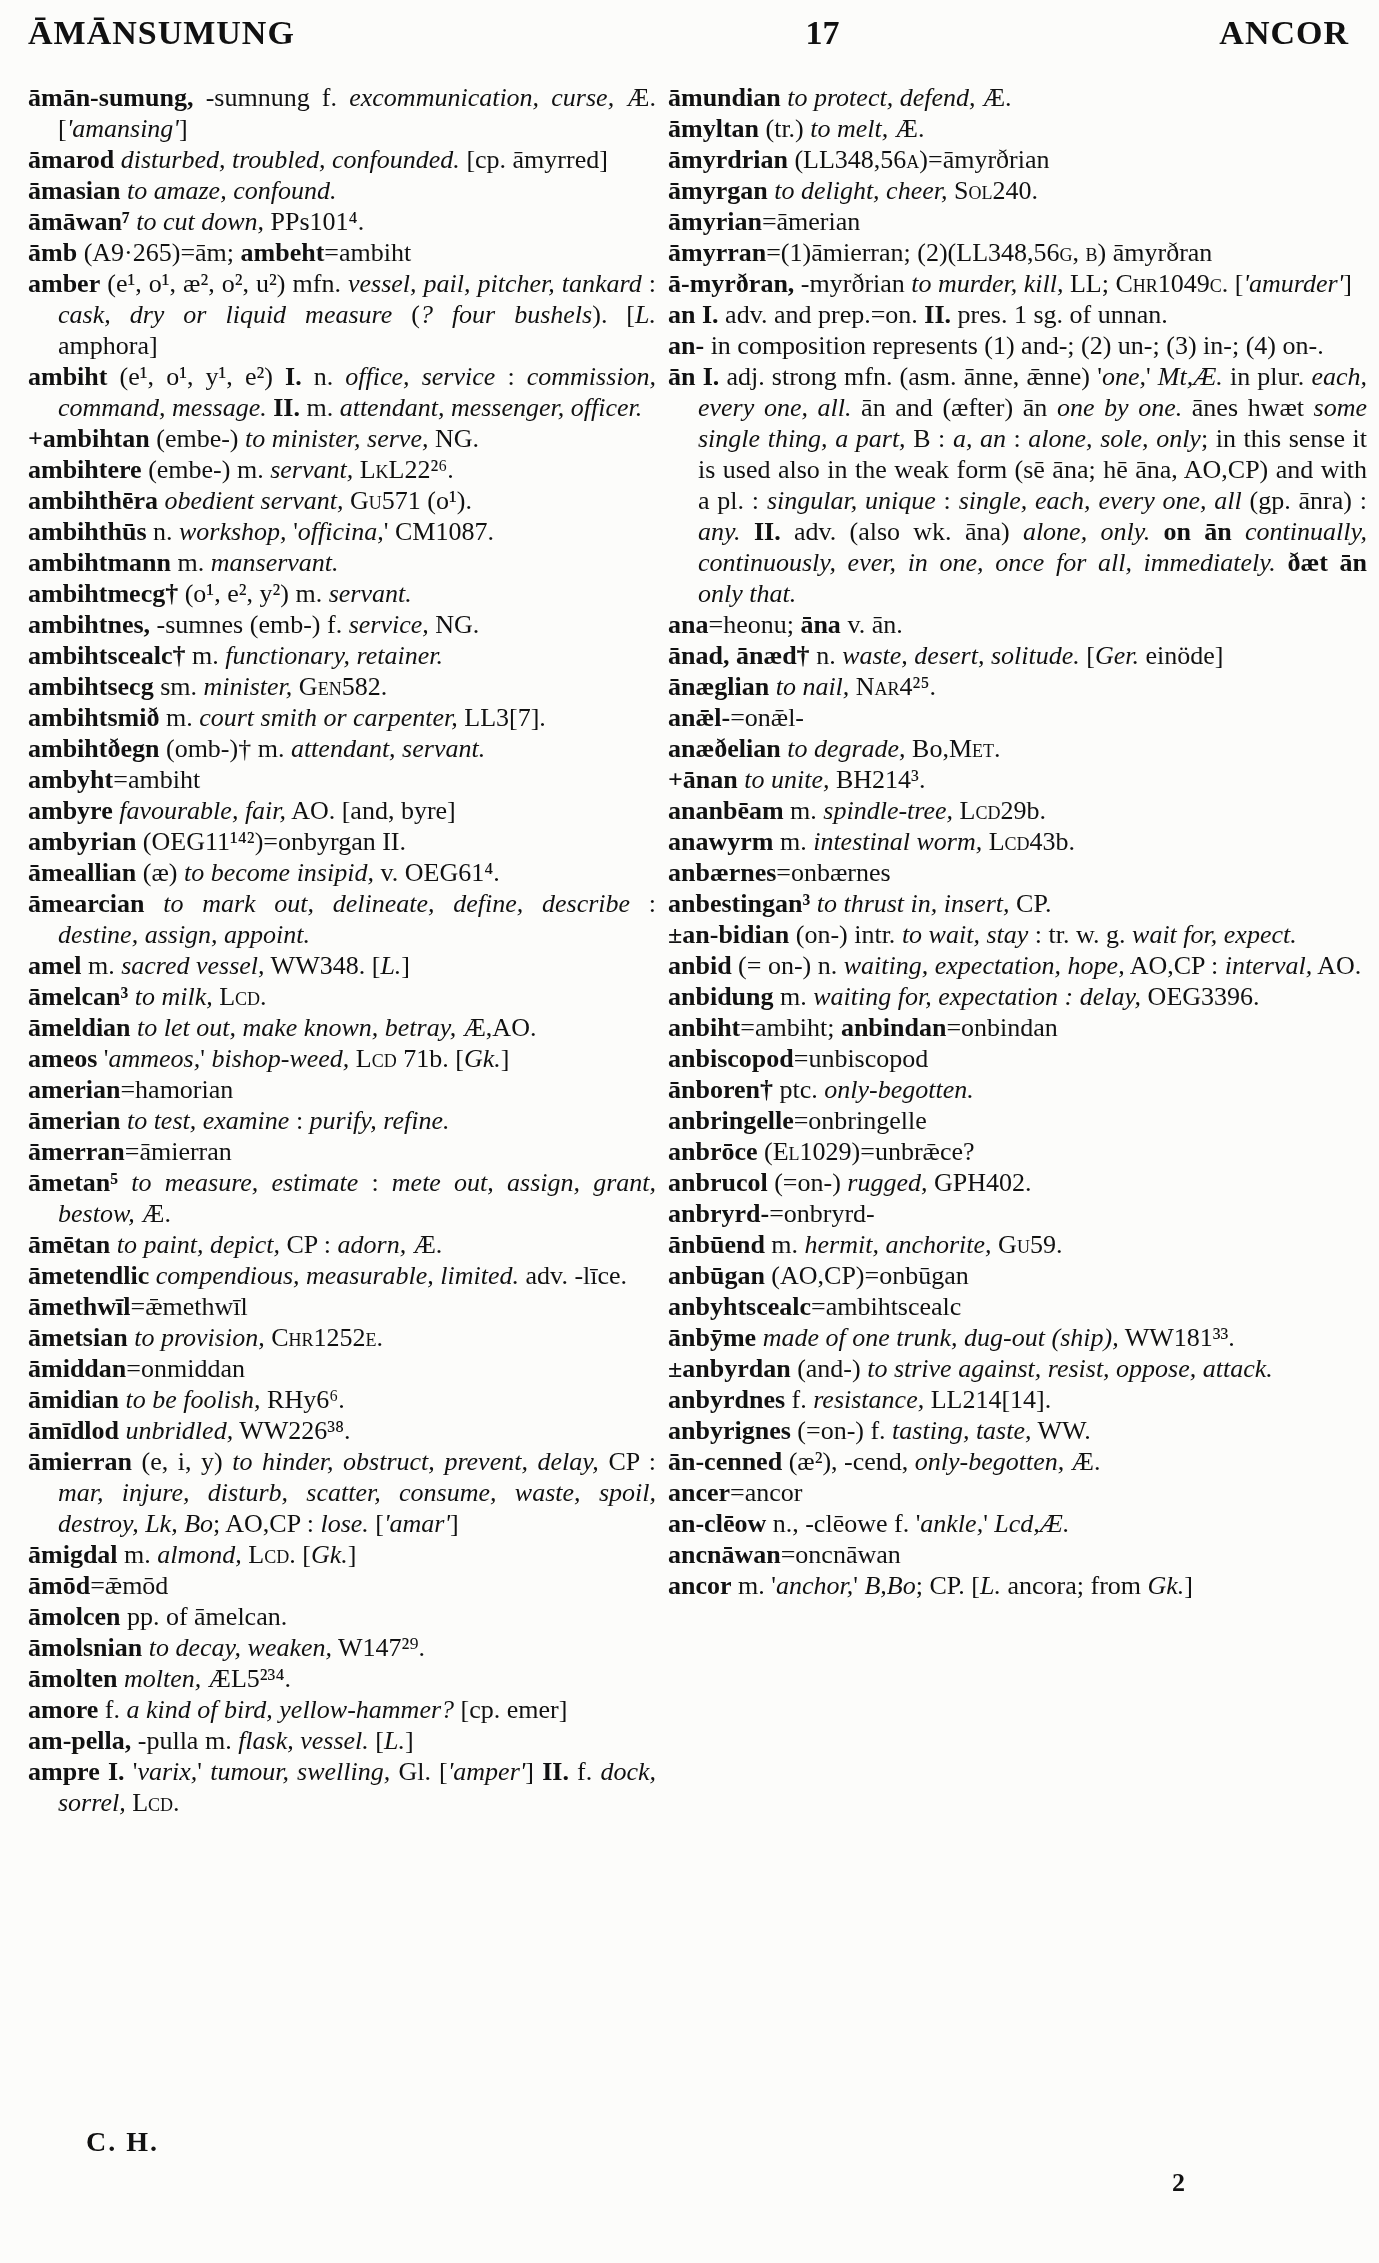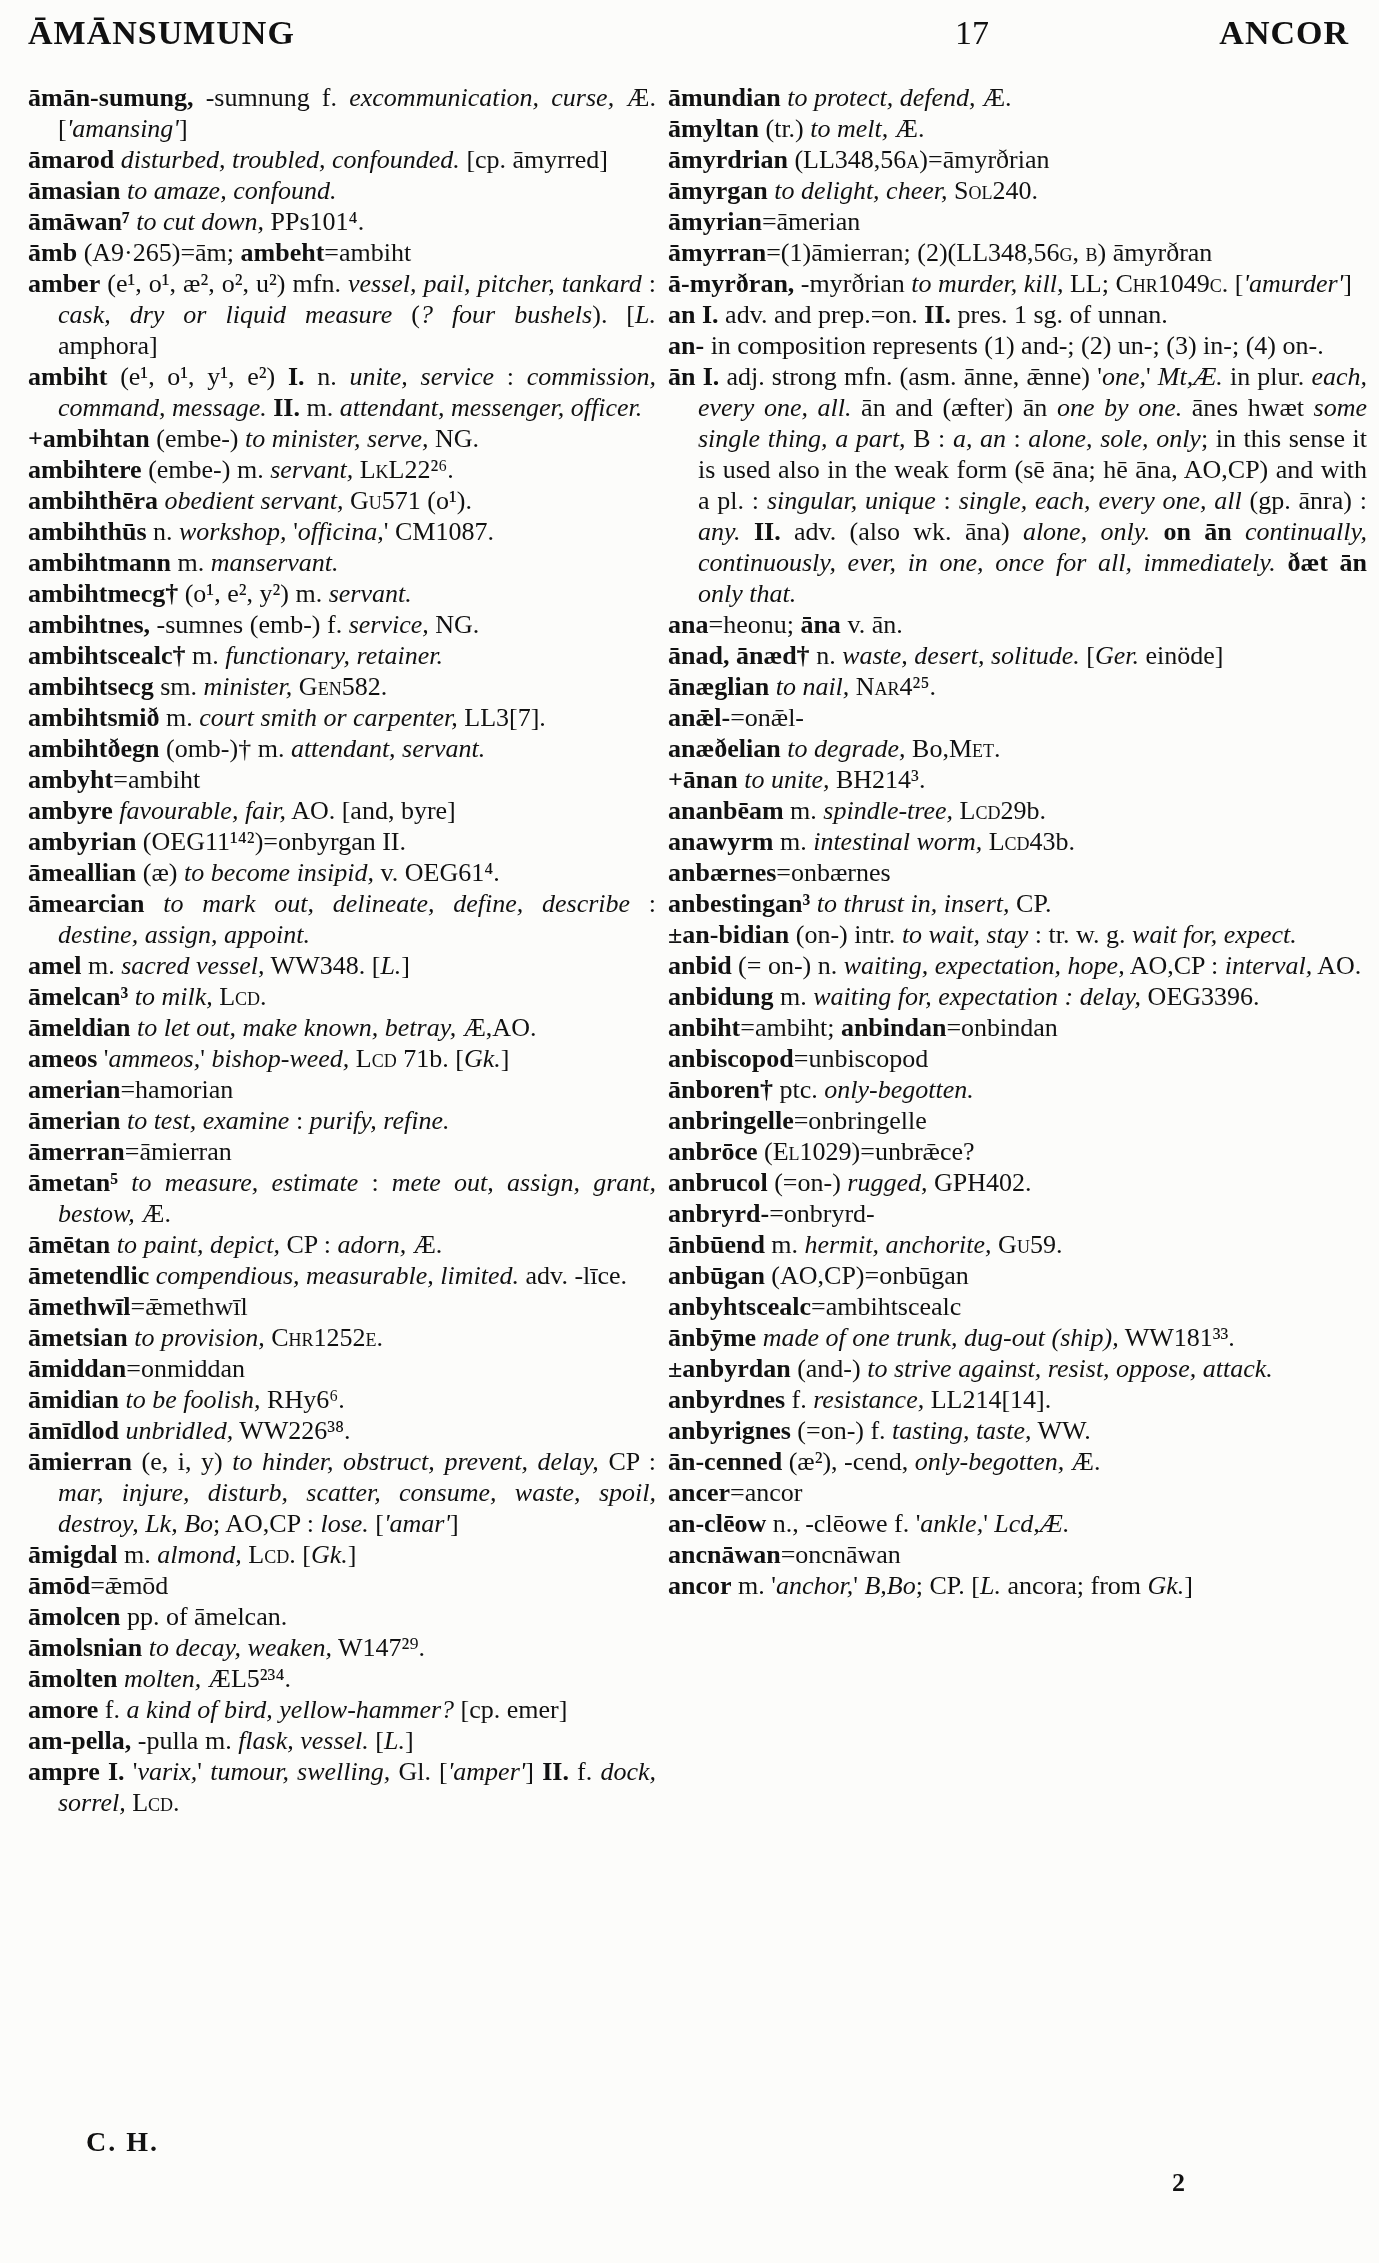--- a/index.html
+++ b/index.html
@@ -10,21 +10,21 @@
     color:#111;
     overflow:hidden;
   }
   .page{position:relative;width:1379px;height:2263px;}
   .header{
     display:flex;align-items:baseline;
     padding:14px 30px 0 28px;
     font-size:34px;font-weight:bold;letter-spacing:1px;
   }
   .header .h-left{width:628px;text-align:left;}
-  .header .h-center{flex:1;text-align:right;font-weight:400;letter-spacing:0;}
+  .header .h-center{flex:1;text-align:center;font-weight:700;letter-spacing:0;}
   .header .h-right{width:360px;text-align:right;}
   .cols{
     display:flex;
     padding:30px 8px 0 28px;
     gap:12px;
   }
   .col{font-size:26px;line-height:31px;text-align:justify;}
   .col.left{width:628px;}
   .col.right{width:699px;}
   p.entry{margin:0;padding-left:30px;text-indent:-30px;}
@@ -50,21 +50,21 @@
     <span class="h-right">ANCOR</span>
   </div>
   <div class="cols">
     <div class="col left" id="col-left">
         <p class="entry"><span class="b">āmān-sumung,</span><span> -sumnung f. </span><span class="i">excommunication, curse,</span><span> Æ. [</span><span class="i">'amansing'</span><span>]</span></p>
         <p class="entry"><span class="b">āmarod</span><span> </span><span class="i">disturbed, troubled, confounded.</span><span> [cp. āmyrred]</span></p>
         <p class="entry"><span class="b">āmasian</span><span> </span><span class="i">to amaze, confound.</span></p>
         <p class="entry"><span class="b">āmāwan⁷</span><span> </span><span class="i">to cut down,</span><span> PPs101⁴.</span></p>
         <p class="entry"><span class="b">āmb</span><span> (A9·265)=ām; </span><span class="b">ambeht</span><span>=ambiht</span></p>
         <p class="entry"><span class="b">amber</span><span> (e¹, o¹, æ², o², u²) mfn. </span><span class="i">vessel, pail, pitcher, tankard</span><span> : </span><span class="i">cask, dry or liquid measure</span><span> (</span><span class="i">? four bushels</span><span>). [</span><span class="i">L.</span><span> amphora]</span></p>
-        <p class="entry"><span class="b">ambiht</span><span> (e¹, o¹, y¹, e²) </span><span class="b">I.</span><span> n. </span><span class="i">unite, service</span><span> : </span><span class="i">commission, command, message.</span><span> </span><span class="b">II.</span><span> m. </span><span class="i">attendant, messenger, officer.</span></p>
+        <p class="entry"><span class="b">ambiht</span><span> (e¹, o¹, y¹, e²) </span><span class="b">I.</span><span> n. </span><span class="i">office, service</span><span> : </span><span class="i">commission, command, message.</span><span> </span><span class="b">II.</span><span> m. </span><span class="i">attendant, messenger, officer.</span></p>
         <p class="entry"><span class="b">+ambihtan</span><span> (embe-) </span><span class="i">to minister, serve,</span><span> NG.</span></p>
         <p class="entry"><span class="b">ambihtere</span><span> (embe-) m. </span><span class="i">servant,</span><span> </span><span class="sc">LkL</span><span>22²⁶.</span></p>
         <p class="entry"><span class="b">ambihthēra</span><span> </span><span class="i">obedient servant,</span><span> </span><span class="sc">Gu</span><span>571 (o¹).</span></p>
         <p class="entry"><span class="b">ambihthūs</span><span> n. </span><span class="i">workshop,</span><span> '</span><span class="i">officina,</span><span>' CM1087.</span></p>
         <p class="entry"><span class="b">ambihtmann</span><span> m. </span><span class="i">manservant.</span></p>
         <p class="entry"><span class="b">ambihtmecg†</span><span> (o¹, e², y²) m. </span><span class="i">servant.</span></p>
         <p class="entry"><span class="b">ambihtnes,</span><span> -sumnes (emb-) f. </span><span class="i">service,</span><span> NG.</span></p>
         <p class="entry"><span class="b">ambihtscealc†</span><span> m. </span><span class="i">functionary, retainer.</span></p>
         <p class="entry"><span class="b">ambihtsecg</span><span> sm. </span><span class="i">minister,</span><span> </span><span class="sc">Gen</span><span>582.</span></p>
         <p class="entry"><span class="b">ambihtsmið</span><span> m. </span><span class="i">court smith or carpenter,</span><span> LL3[7].</span></p>

